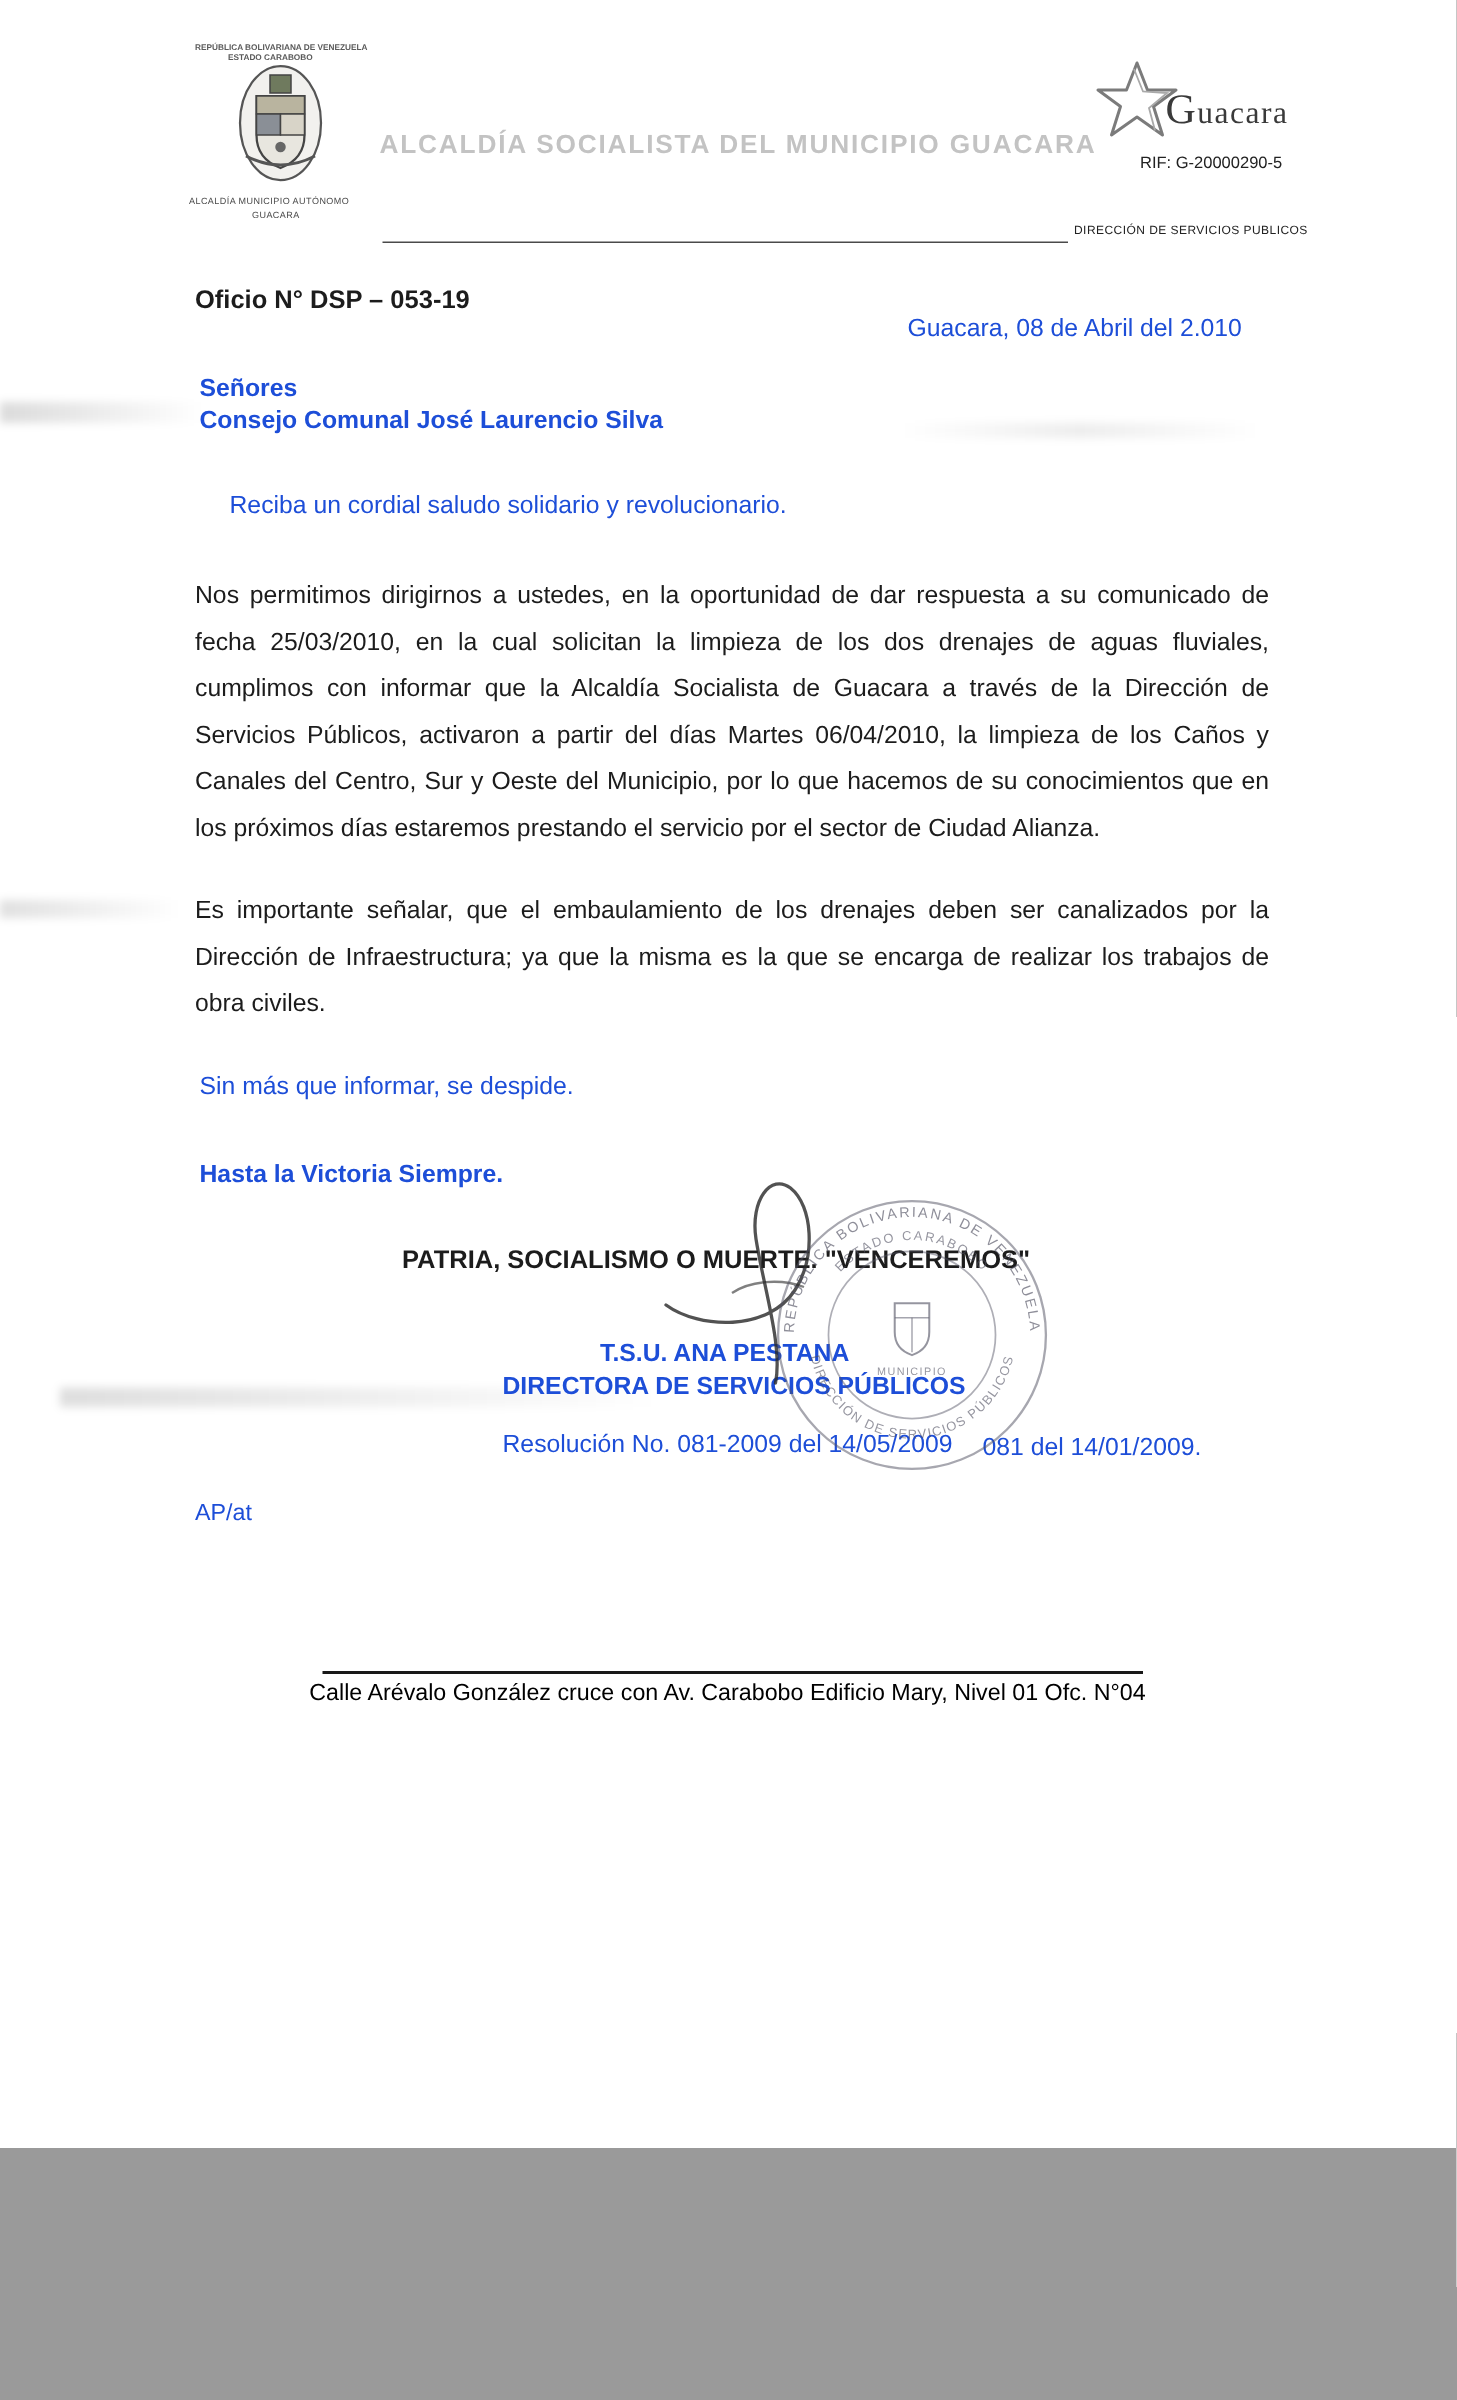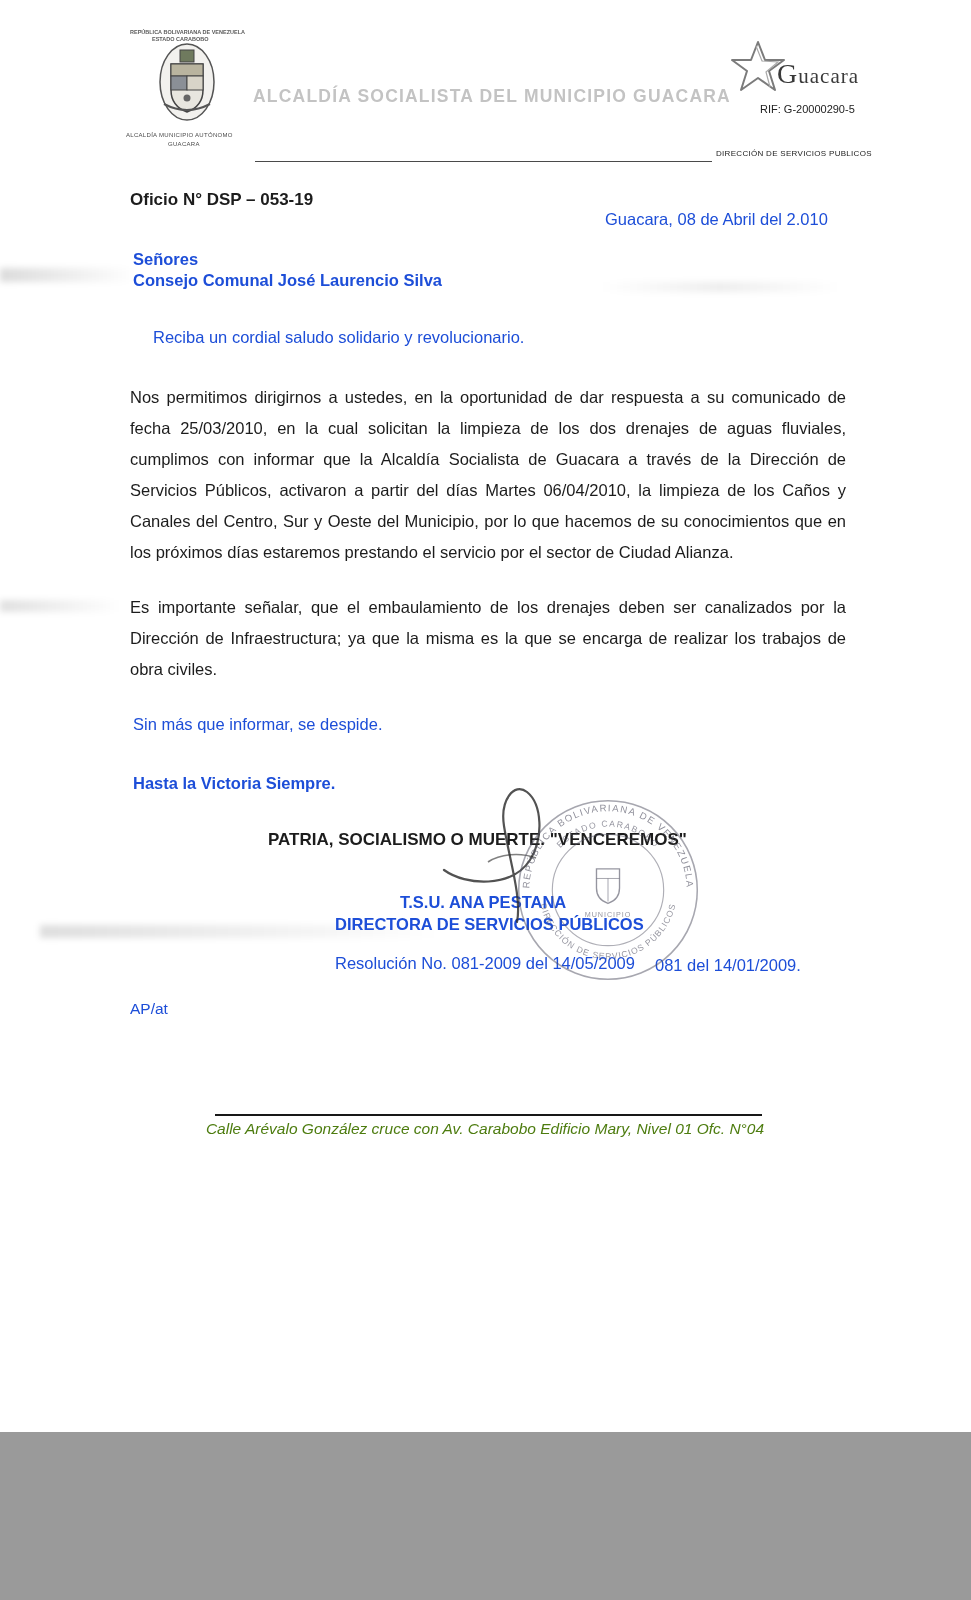--- a/index.html
+++ b/index.html
@@ -25,21 +25,21 @@
   .seal-caption2 { position:absolute; font-size:6px; color:#4a4a4a; white-space:nowrap; letter-spacing:.3px; }
   .logo-text {
     position:absolute; left:777px; top:58px;
     font-family:"Liberation Serif", serif; font-size:21px; letter-spacing:1px; color:#3a3a3a;
   }
   .logo-text::first-letter { font-size:28px; }
   .rif { left:760px; top:103px; font-size:11px; color:#222; }
   .dept-rule { left:255px; top:161px; width:457px; height:1px; background:#4a4a4a; }
   .dept-label { left:716px; top:149px; font-size:8px; letter-spacing:.3px; color:#222; }
   .footer-rule { left:215px; top:1114px; width:547px; height:2px; background:#181818; }
-  .footer-text { position:absolute; left:105px; width:760px; text-align:center; font-size:15.5px; color:#4d7c0f;font-style:italic; }
+  .footer-text { position:absolute; left:105px; width:760px; text-align:center; font-size:15.5px; color:#000000; }
   .smudge { position:absolute; filter:blur(3px); pointer-events:none; }
   .stamp-svg { position:absolute; left:512px; top:792px; opacity:.85; }
   .sig-svg { position:absolute; left:424px; top:770px; }
   .seal-svg { position:absolute; left:158px; top:42px; }
   .star-svg { position:absolute; left:726px; top:38px; }
 </style>
 </head>
 <body>
 
 <div class="page">

